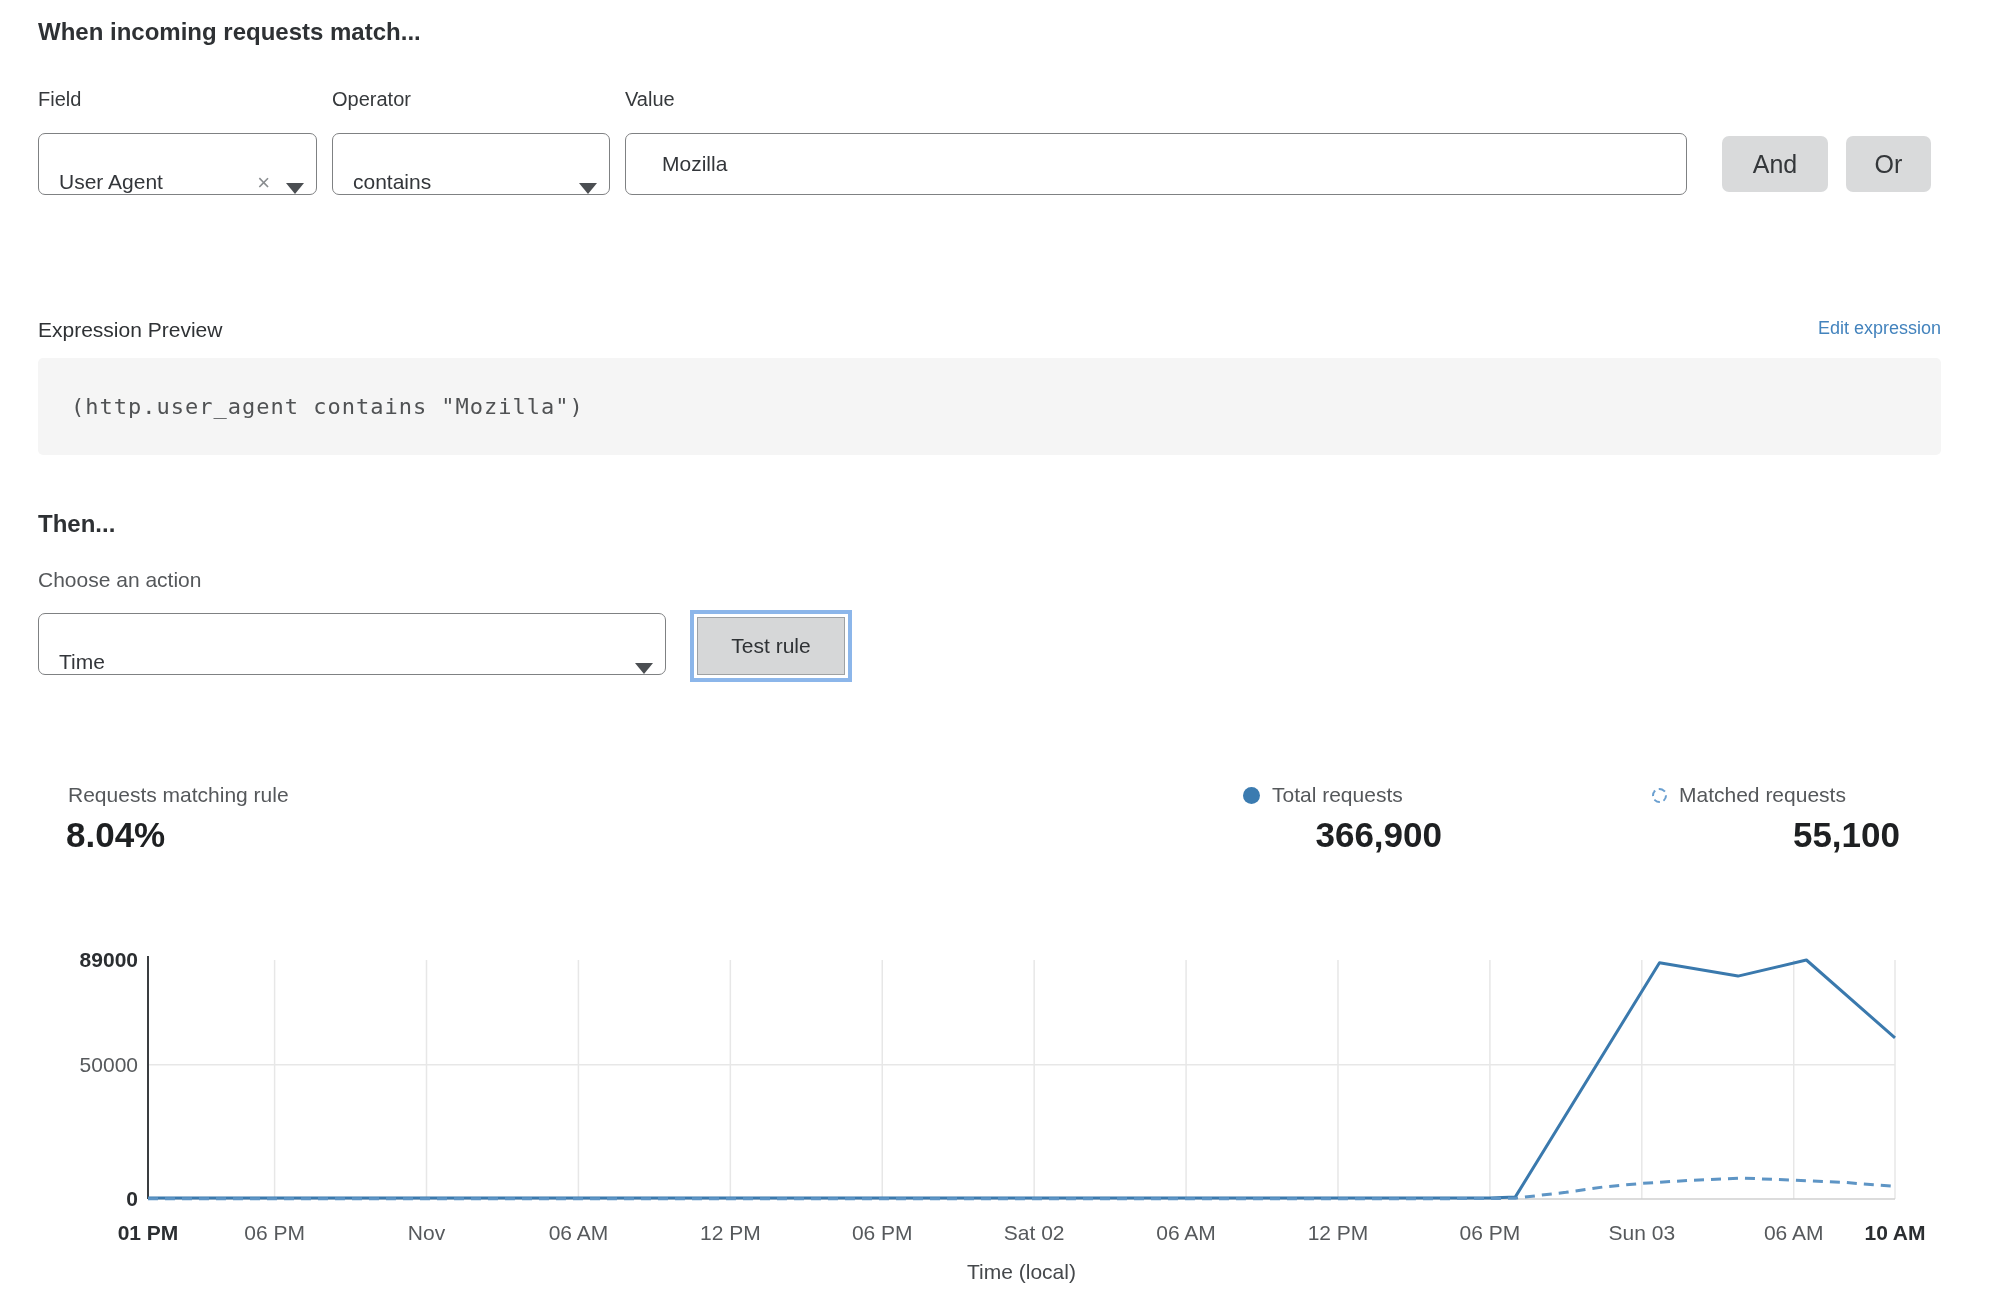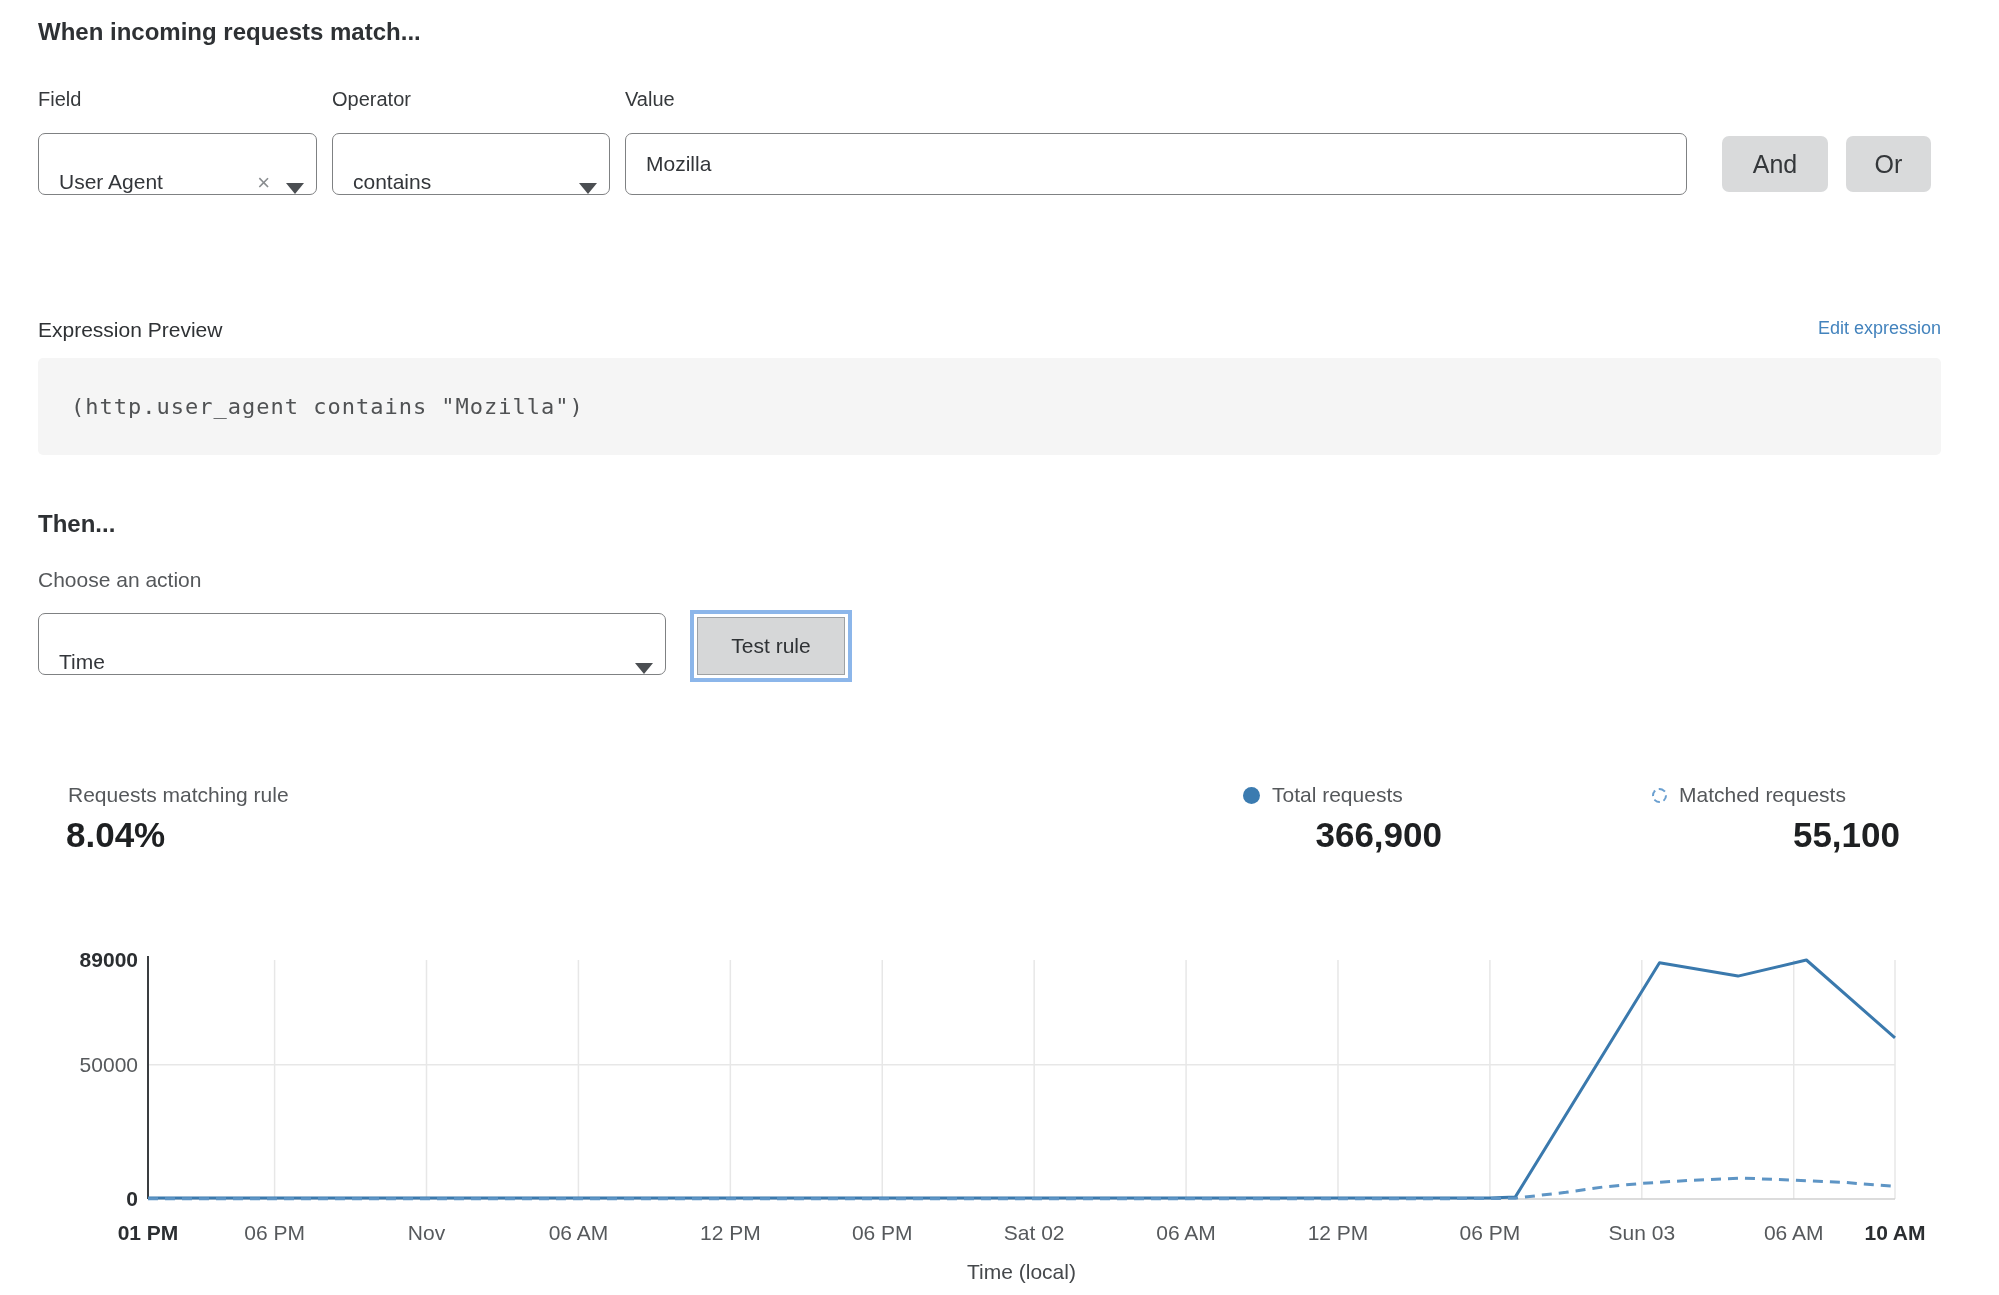--- a/index.html
+++ b/index.html
@@ -20,21 +20,21 @@
     display:flex; align-items:flex-end; padding:0 12px 0 20px;
     font-size:21px; color:#33363a; cursor:pointer;
   }
   .selectbox .grow { flex:1; }
   .x-icon { color:#8a8d90; font-size:22px; margin-right:16px; line-height:1; }
   .caret { width:0; height:0; border-left:9px solid transparent; border-right:9px solid transparent;
            border-top:11px solid #4b4e52; flex:0 0 auto; }
   .text-input {
     top:133px; height:62px; background:#fff;
     border:1px solid #7f8183; border-radius:7px;
-    padding:0 20px; font-size:21px; color:#33363a;
+    padding:0 36px; font-size:21px; color:#33363a;
     font-family:"Liberation Sans","DejaVu Sans",sans-serif; outline:none;
   }
   .gray-btn {
     top:136px; height:56px; background:#d9dadb; border:none; border-radius:7px;
     font-size:25px; color:#34373a; cursor:pointer;
     font-family:"Liberation Sans","DejaVu Sans",sans-serif;
   }
 
   
   .section-label { font-size:21px; color:#2f3235; }

